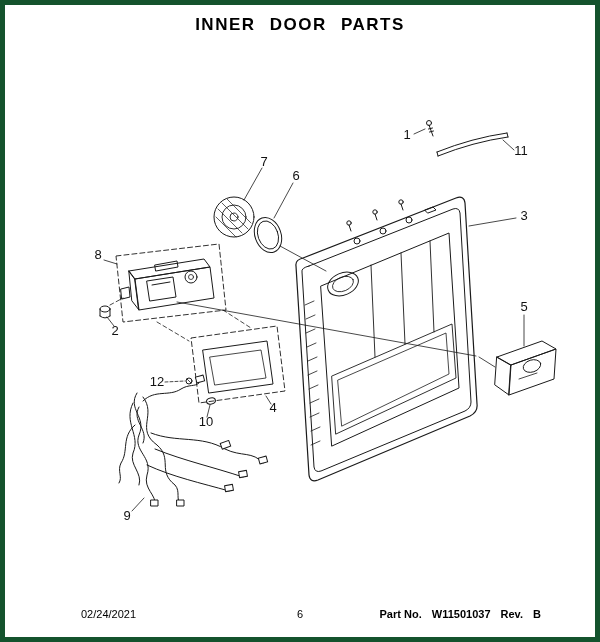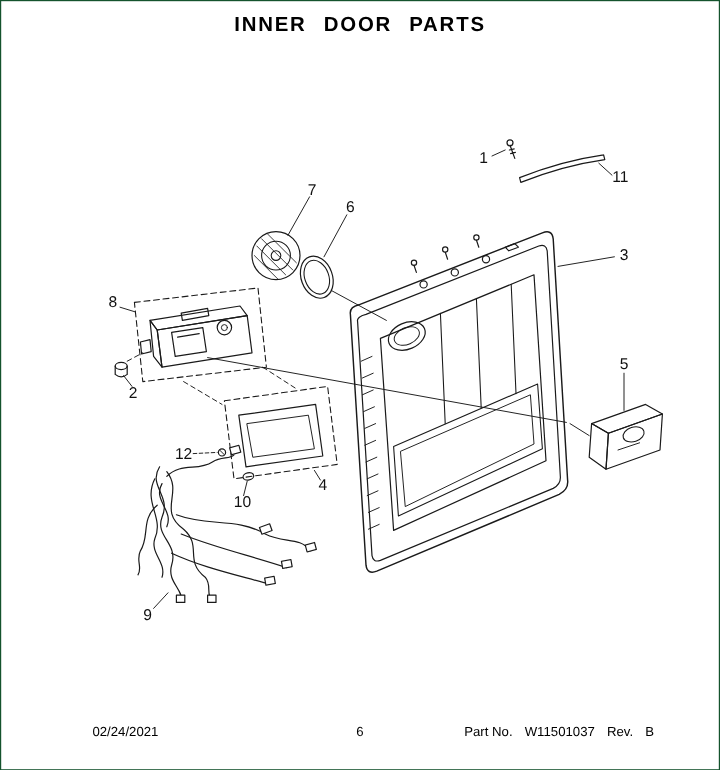--- a/index.html
+++ b/index.html
@@ -1,34 +1,34 @@
 <!DOCTYPE html>
 <html><head>
 <meta charset="utf-8">
 <style>
   html,body{margin:0;padding:0;background:#ffffff;}
   .page{
     position:relative;width:600px;height:642px;box-sizing:border-box;
-    border:1px solid #14532d;background:#fff;overflow:hidden;
+    border:5px solid #14532d;background:#fff;overflow:hidden;
     font-family:"Liberation Sans",sans-serif;
   }
   .title{
     position:absolute;top:10px;left:0;width:100%;margin:0;text-align:center;
     font-size:17px;font-weight:bold;letter-spacing:1.5px;word-spacing:8px;color:#000;
   }
   svg.diagram{position:absolute;top:0;left:0;width:600px;height:642px;}
   .callout{
     font-family:"Liberation Sans",sans-serif;font-size:13px;fill:#111;
     text-anchor:middle;dominant-baseline:middle;
   }
   .footer-text{position:absolute;top:603px;height:16px;width:100%;font-size:11px;color:#000;}
   .f-left{position:absolute;left:76px;}
   .f-center{position:absolute;left:50%;transform:translateX(-50%);}
   .f-right{position:absolute;right:54px;white-space:nowrap;}
-  .f-right span{margin-left:7px;}
+  .f-right span{margin-left:7px;font-weight:bold;}
   .f-right span:first-child{margin-left:0;}
 </style>
 </head>
 <body>
 
 <div class="page">
 
   <h1 class="title">INNER DOOR PARTS</h1>
 
   <svg class="diagram" viewBox="0 0 600 642">

